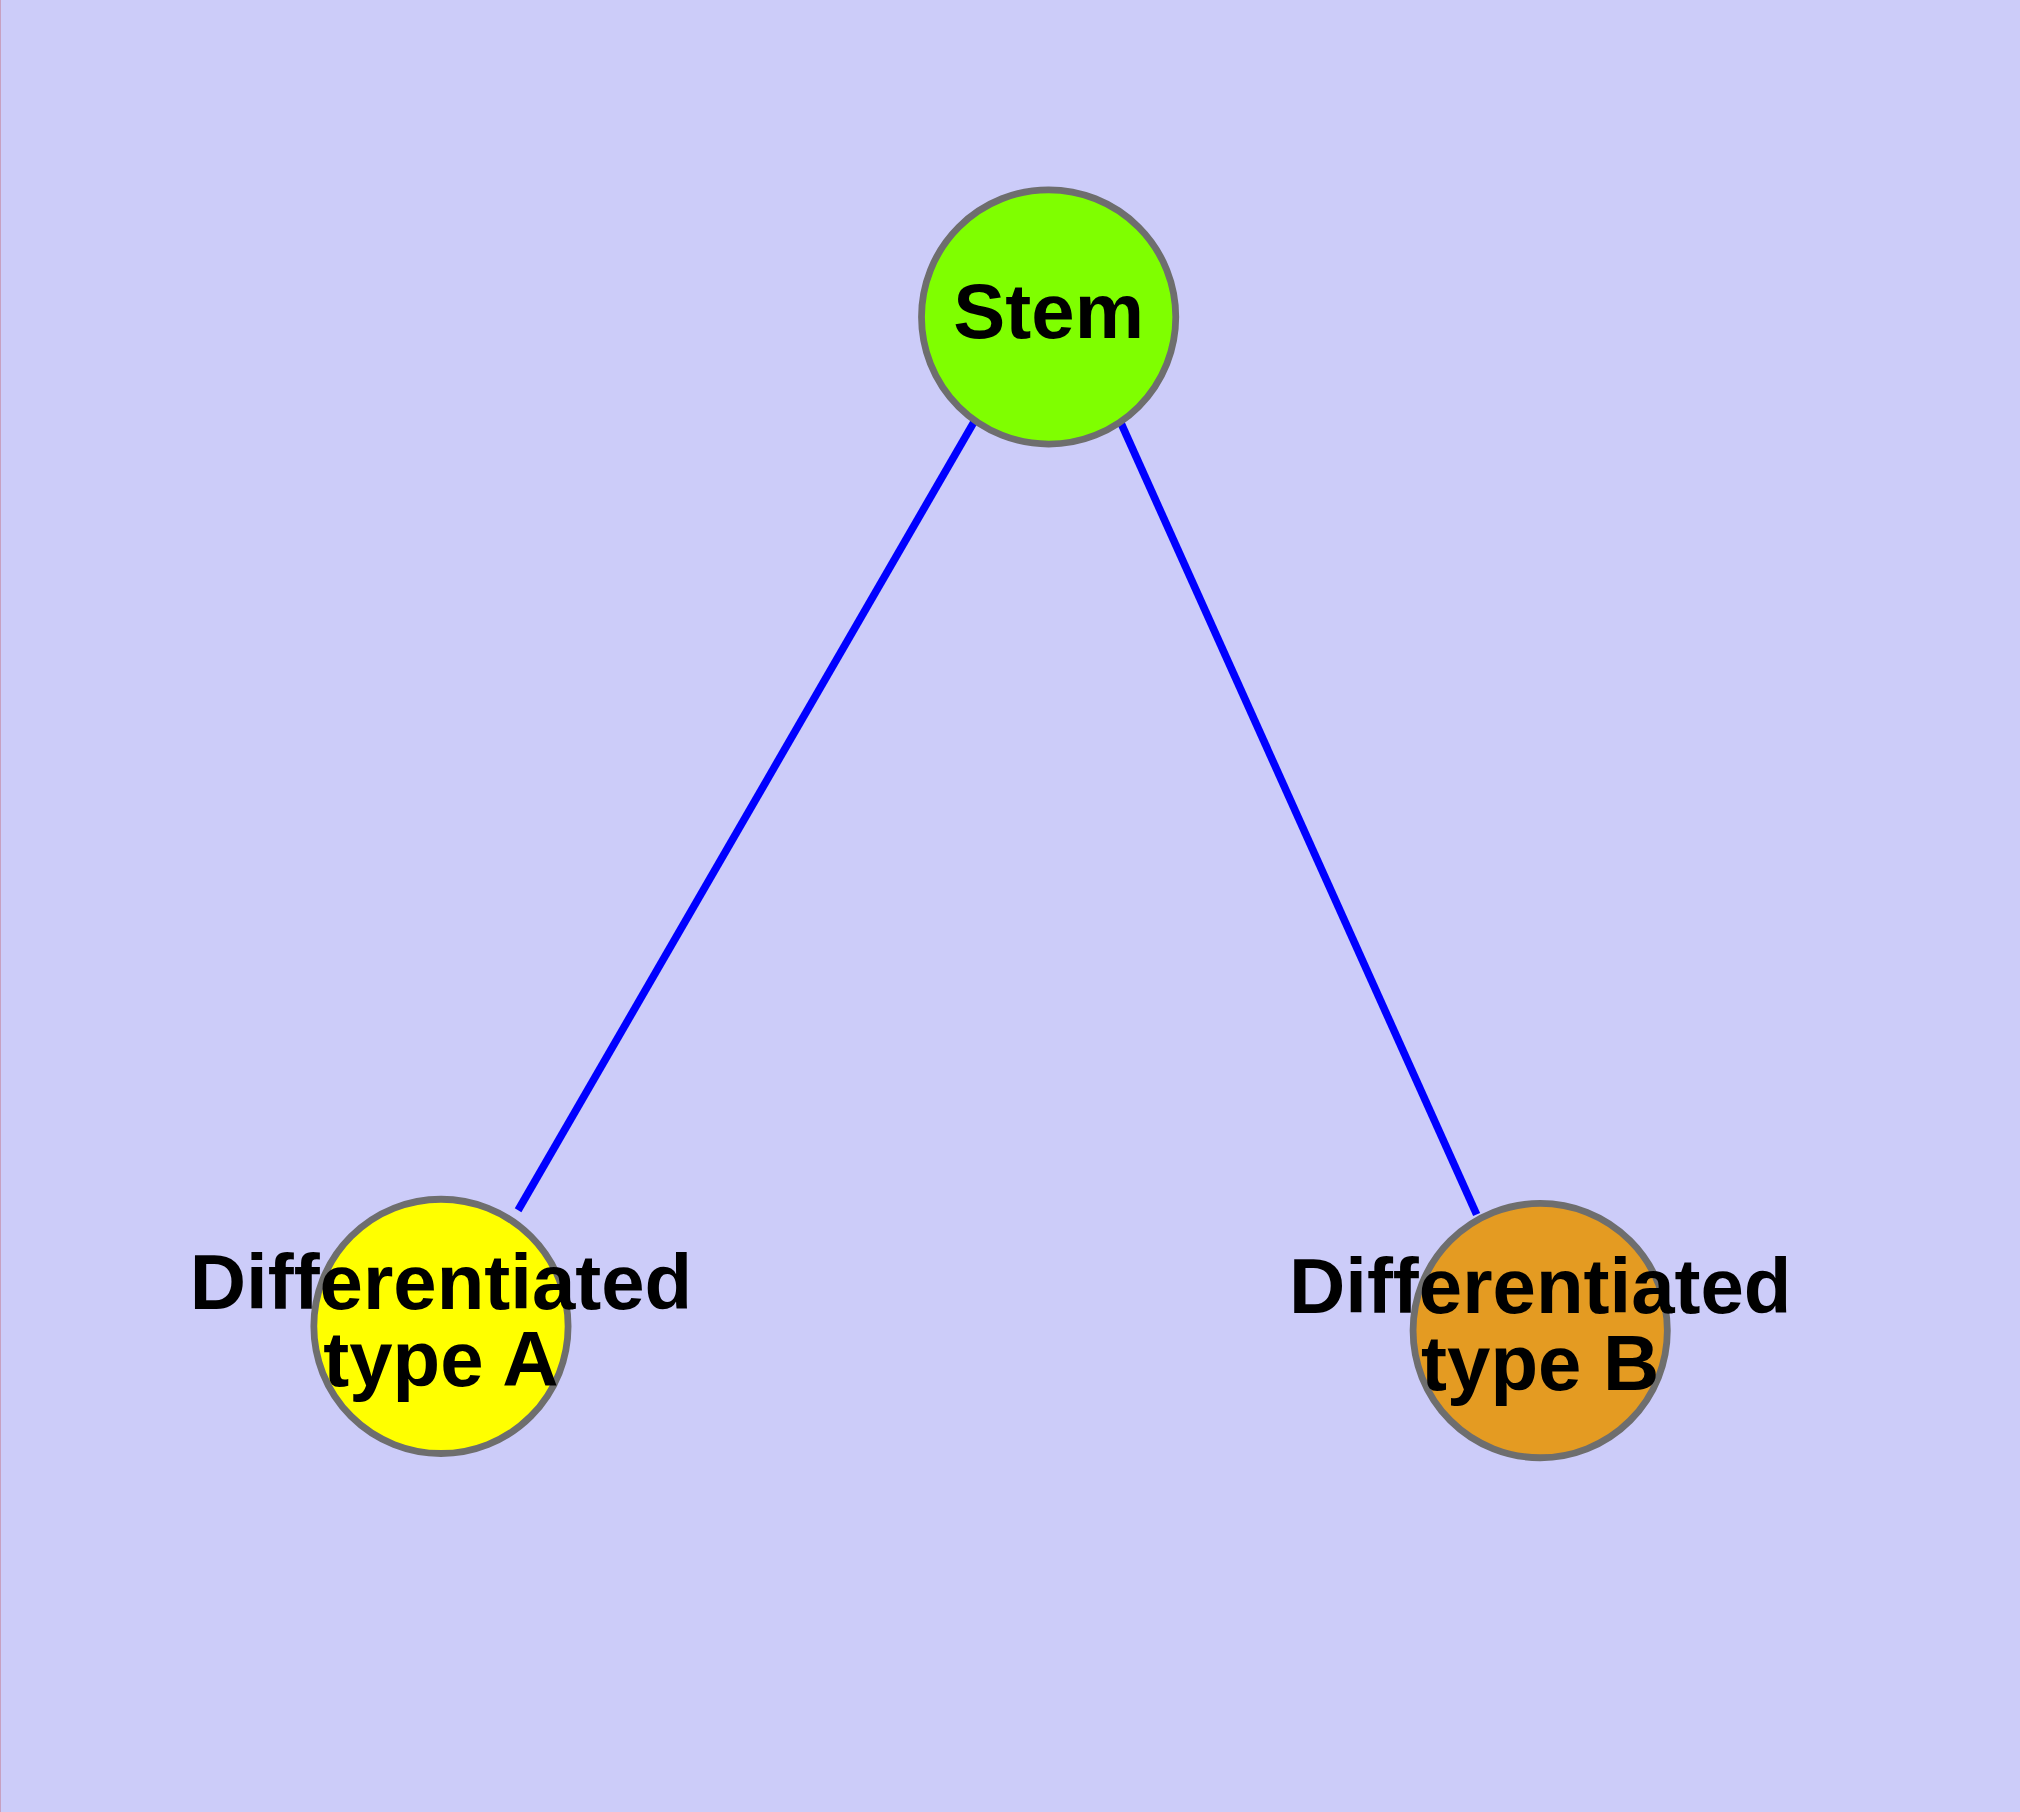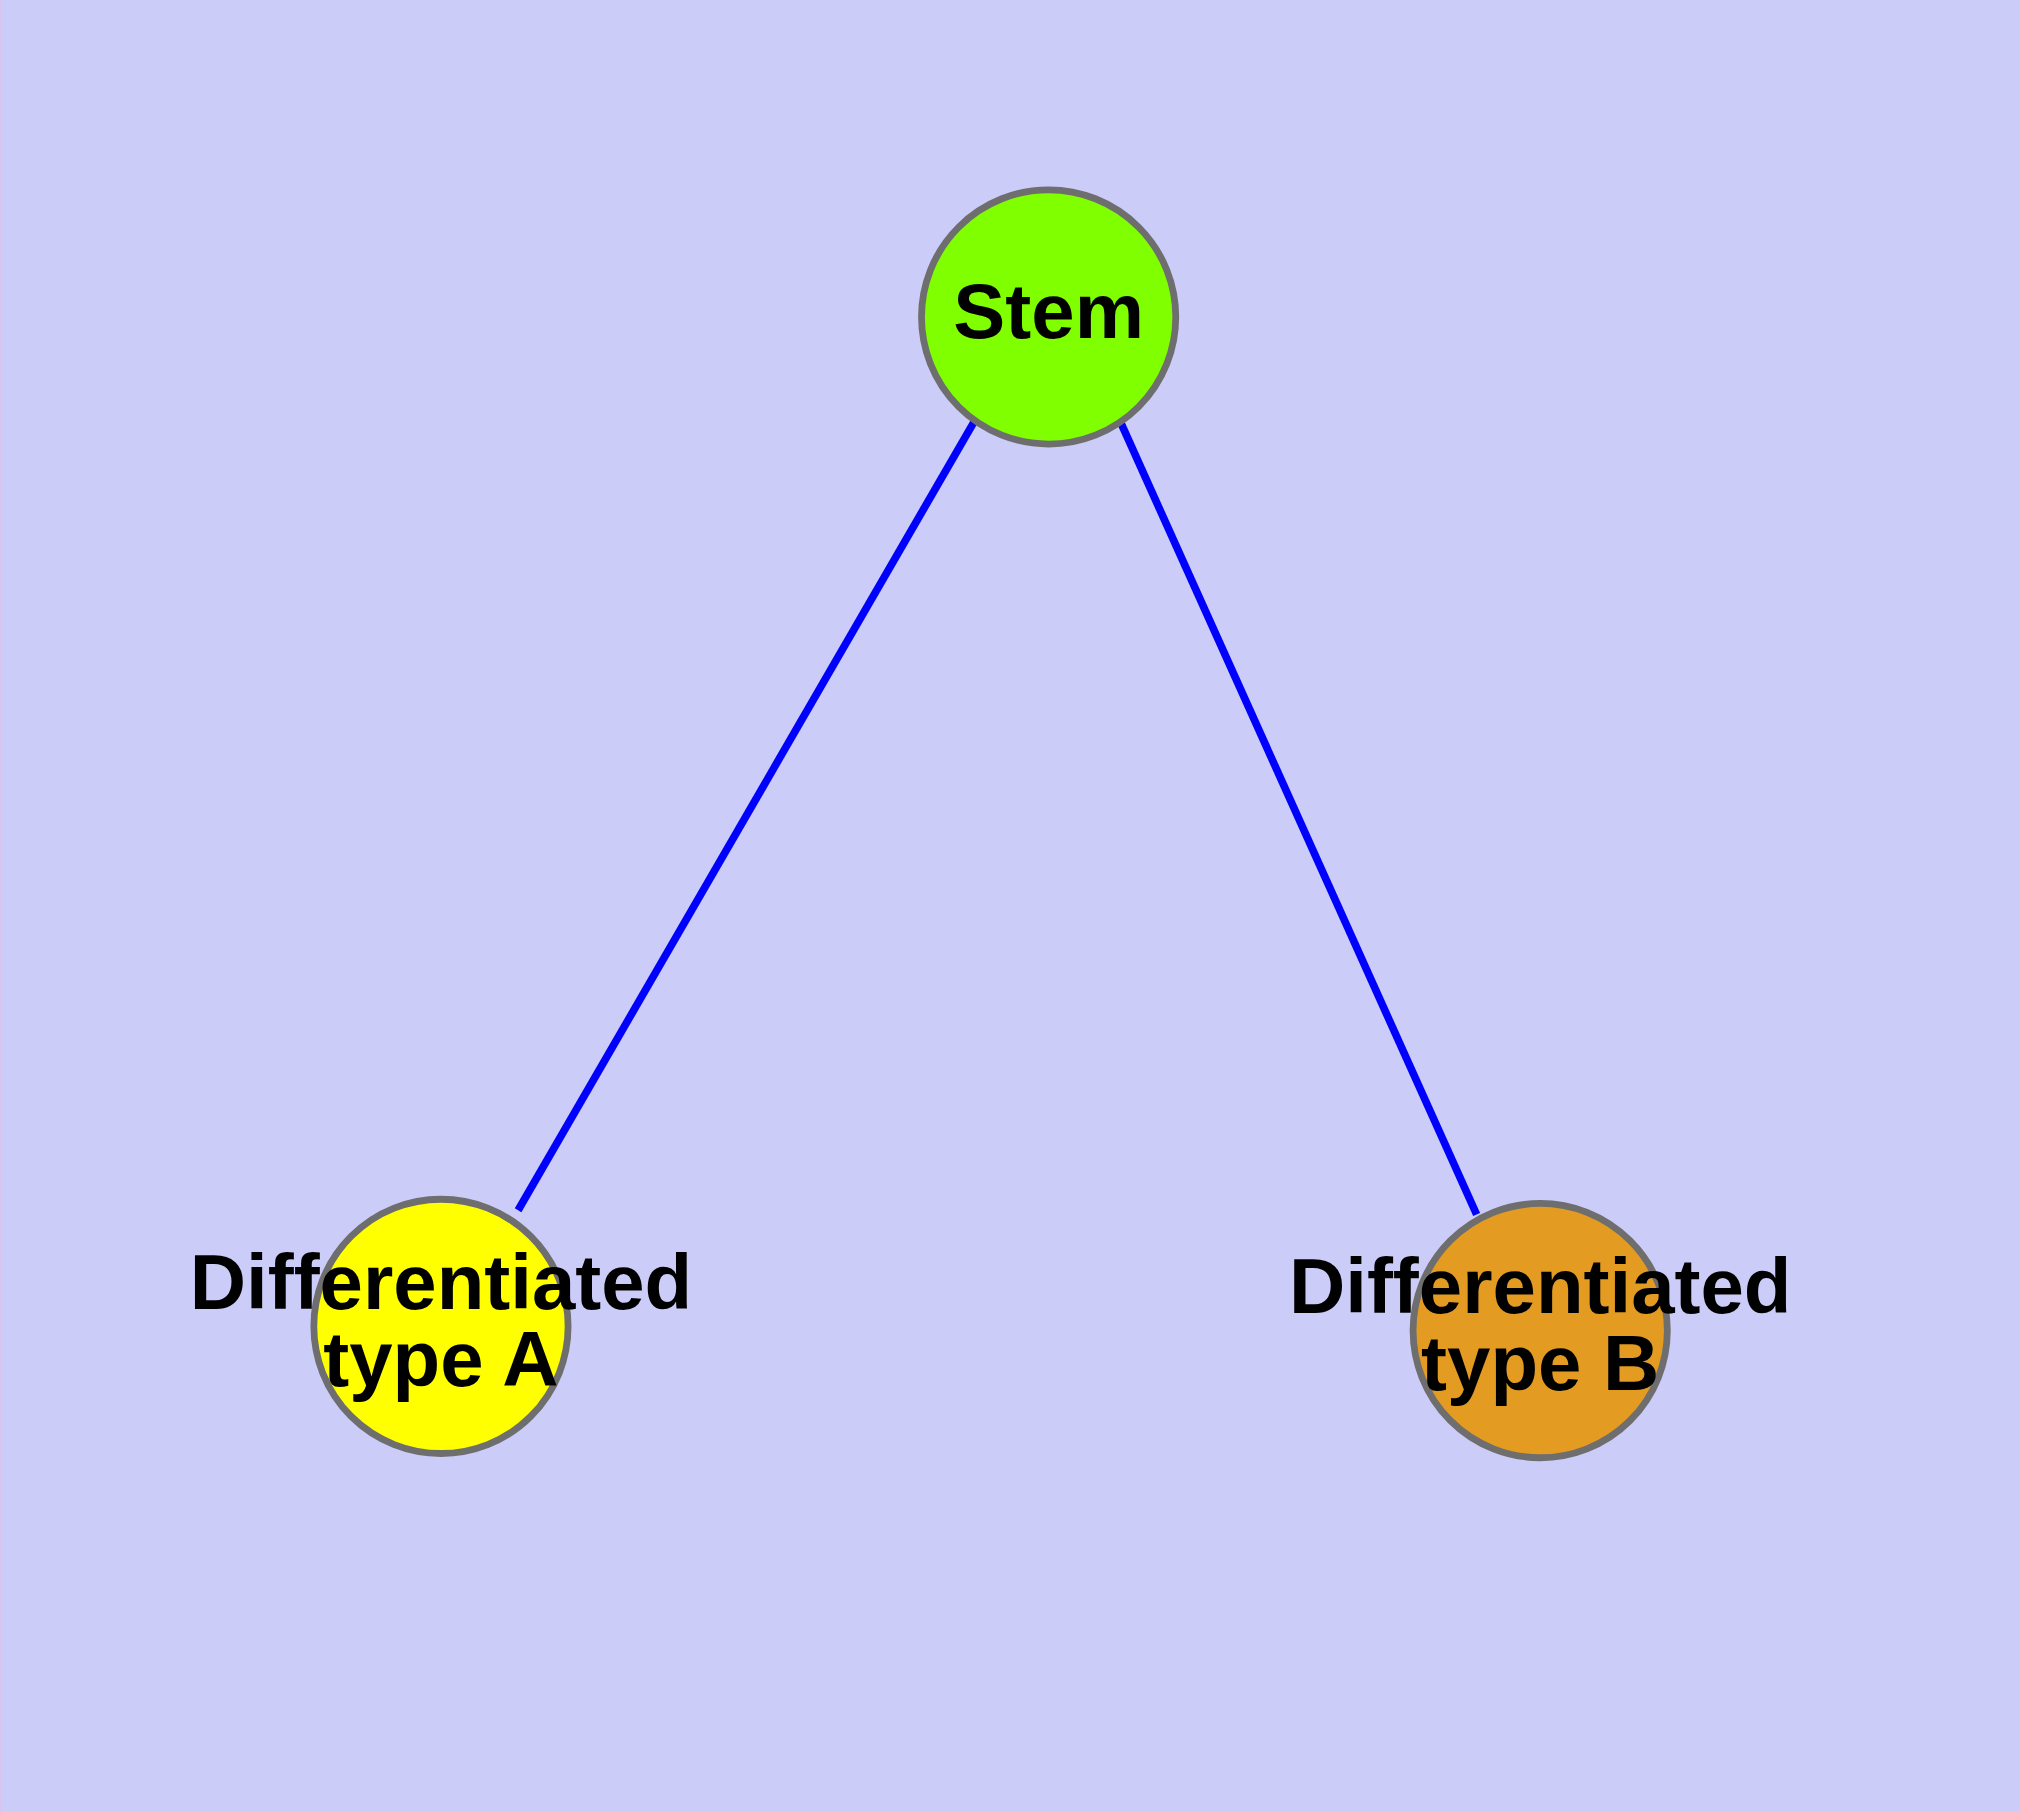--- a/index.html
+++ b/index.html
@@ -28,21 +28,21 @@
     font-weight: bold;
     fill: #000000;
     text-anchor: middle;
     dominant-baseline: middle;
     paint-order: normal;
   }
 </style>
 </head>
 <body>
 
-<div id="stage" style="width: 2021px; height: 1812px; background: #f9a8d4;">
+<div id="stage" style="width: 2021px; height: 1812px; background: #b91c1c;">
   <svg id="graph-svg" viewBox="0 0 2384 2138" xmlns="http://www.w3.org/2000/svg" style="width: 2021px; height: 1812px;">
     <rect id="bg-rect" x="0" y="0" width="2384" height="2138" fill="#ccccf9"></rect>
     <g id="edge-layer">
         <line x1="1150" y1="496" x2="611" y2="1428" stroke="#0000ff" stroke-width="9" stroke-linecap="butt"></line>
         <line x1="1320" y1="494" x2="1742" y2="1433" stroke="#0000ff" stroke-width="9" stroke-linecap="butt"></line>
       </g>
     <g id="node-layer">
         <circle cx="1237" cy="374" r="150" fill="#7fff00" stroke="#6e6e6e" stroke-width="8"></circle>
         <circle cx="520" cy="1565" r="150" fill="#ffff00" stroke="#6e6e6e" stroke-width="8"></circle>
         <circle cx="1817" cy="1570" r="150" fill="#e49b22" stroke="#6e6e6e" stroke-width="8"></circle>

